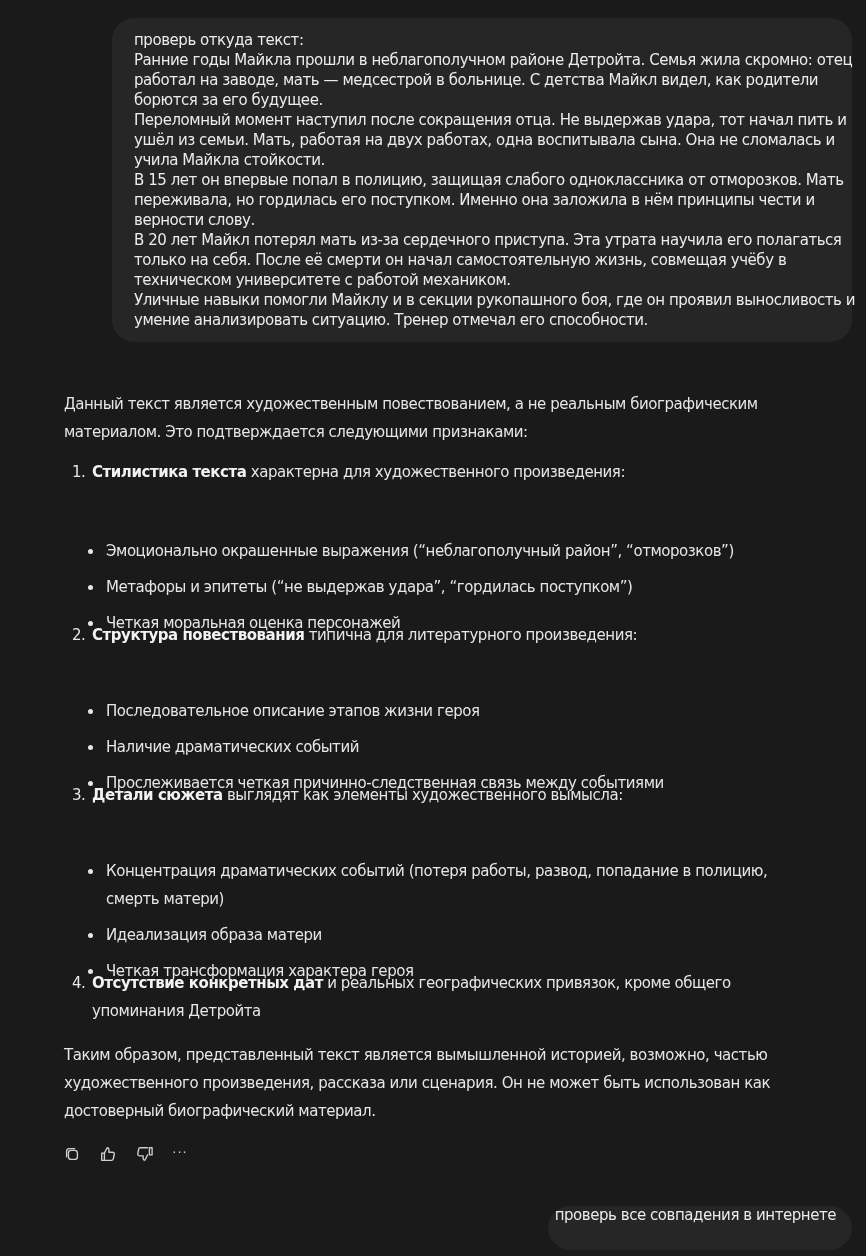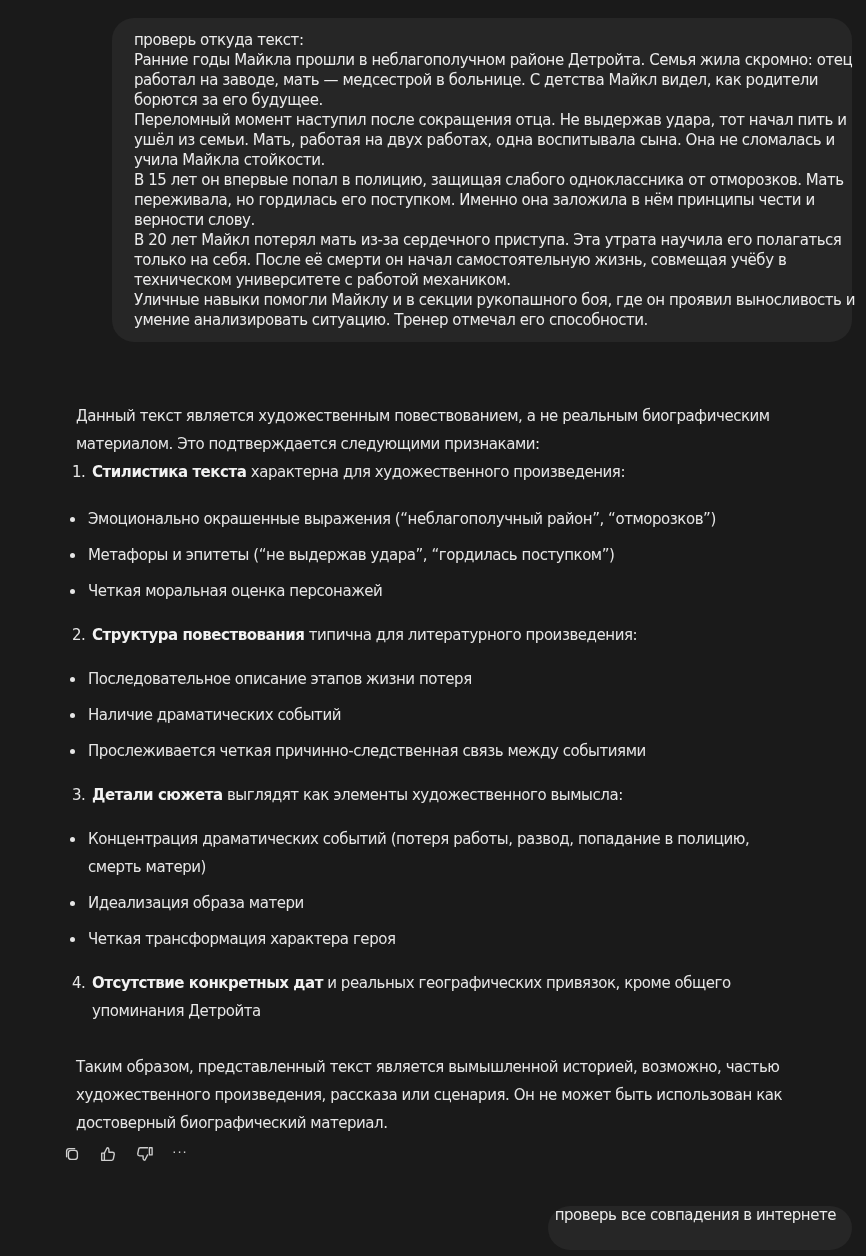--- a/index.html
+++ b/index.html
@@ -13,27 +13,27 @@
     position: absolute; left: 112px; top: 18px; width: 740px; height: 324px;
     box-sizing: border-box; background: #262626; border-radius: 22px;
     padding: 12px 16px 0 16px;
     font-size: 15px; line-height: 20px; color: #ececec; letter-spacing: -0.45px;
   }
   .user-bubble .line { display: block; white-space: nowrap; margin-left: 6px; }
   .answer {
     position: absolute; left: 64px; top: 390px; width: 760px;
     font-size: 15px; color: #e6e6e6; letter-spacing: -0.45px;
   }
-  .answer p { margin: 12px; line-height: 28px; }
+  .answer p { margin: 0; line-height: 28px; }
   .intro { position: absolute; left: 0; top: 0; width: 700px; }
   .num-item { position: absolute; left: 0; width: 760px; line-height: 28px; }
   .num-item .n { position: absolute; left: 8px; width: 20px; }
   .num-item .t { display: block; padding-left: 28px; }
   .num-item b { font-weight: bold; color: #f2f2f2; }
-  .bul-item { position: absolute; left: 0; width: 740px; line-height: 28px; }
+  .bul-item { position: absolute; left: 18px; width: 740px; line-height: 28px; margin-top: 32px; }
   .bul-item .dot { position: absolute; left: 6px; top: 12px; width: 5px; height: 5px; border-radius: 50%; background: #e6e6e6; }
   .bul-item .t { display: block; padding-left: 24px; }
   .outro { position: absolute; left: 0; width: 720px; }
   .actions { position: absolute; left: 62px; top: 1143px; height: 22px; display: flex; align-items: center; }
   .actions .act { width: 20px; height: 20px; margin-right: 16px; display: flex; align-items: center; justify-content: center; cursor: pointer; }
   .actions svg { width: 18px; height: 18px; stroke: #cfcfcf; fill: none; stroke-width: 1.5; stroke-linecap: round; stroke-linejoin: round; }
   .actions .more { color: #cfcfcf; font-size: 13px; letter-spacing: 1px; margin-top: -4px; }
   .user-bubble-2 {
     position: absolute; left: 548px; top: 1206px; width: 304px; height: 44px;
     box-sizing: border-box; background: #262626; border-radius: 22px;
@@ -81,21 +81,21 @@
       <span class="dot"></span>
       <span class="t">Четкая моральная оценка персонажей</span>
     </div>
 
   <div class="num-item" style="top:231px">
     <span class="n">2.</span>
     <span class="t"><b>Структура повествования</b><span> типична для литературного произведения:</span></span>
   </div>
   <div class="bul-item" style="top:275px">
       <span class="dot"></span>
-      <span class="t">Последовательное описание этапов жизни потеря</span>
+      <span class="t">Последовательное описание этапов жизни героя</span>
     </div>
   <div class="bul-item" style="top:311px">
       <span class="dot"></span>
       <span class="t">Наличие драматических событий</span>
     </div>
   <div class="bul-item" style="top:347px">
       <span class="dot"></span>
       <span class="t">Прослеживается четкая причинно-следственная связь между событиями</span>
     </div>
 

